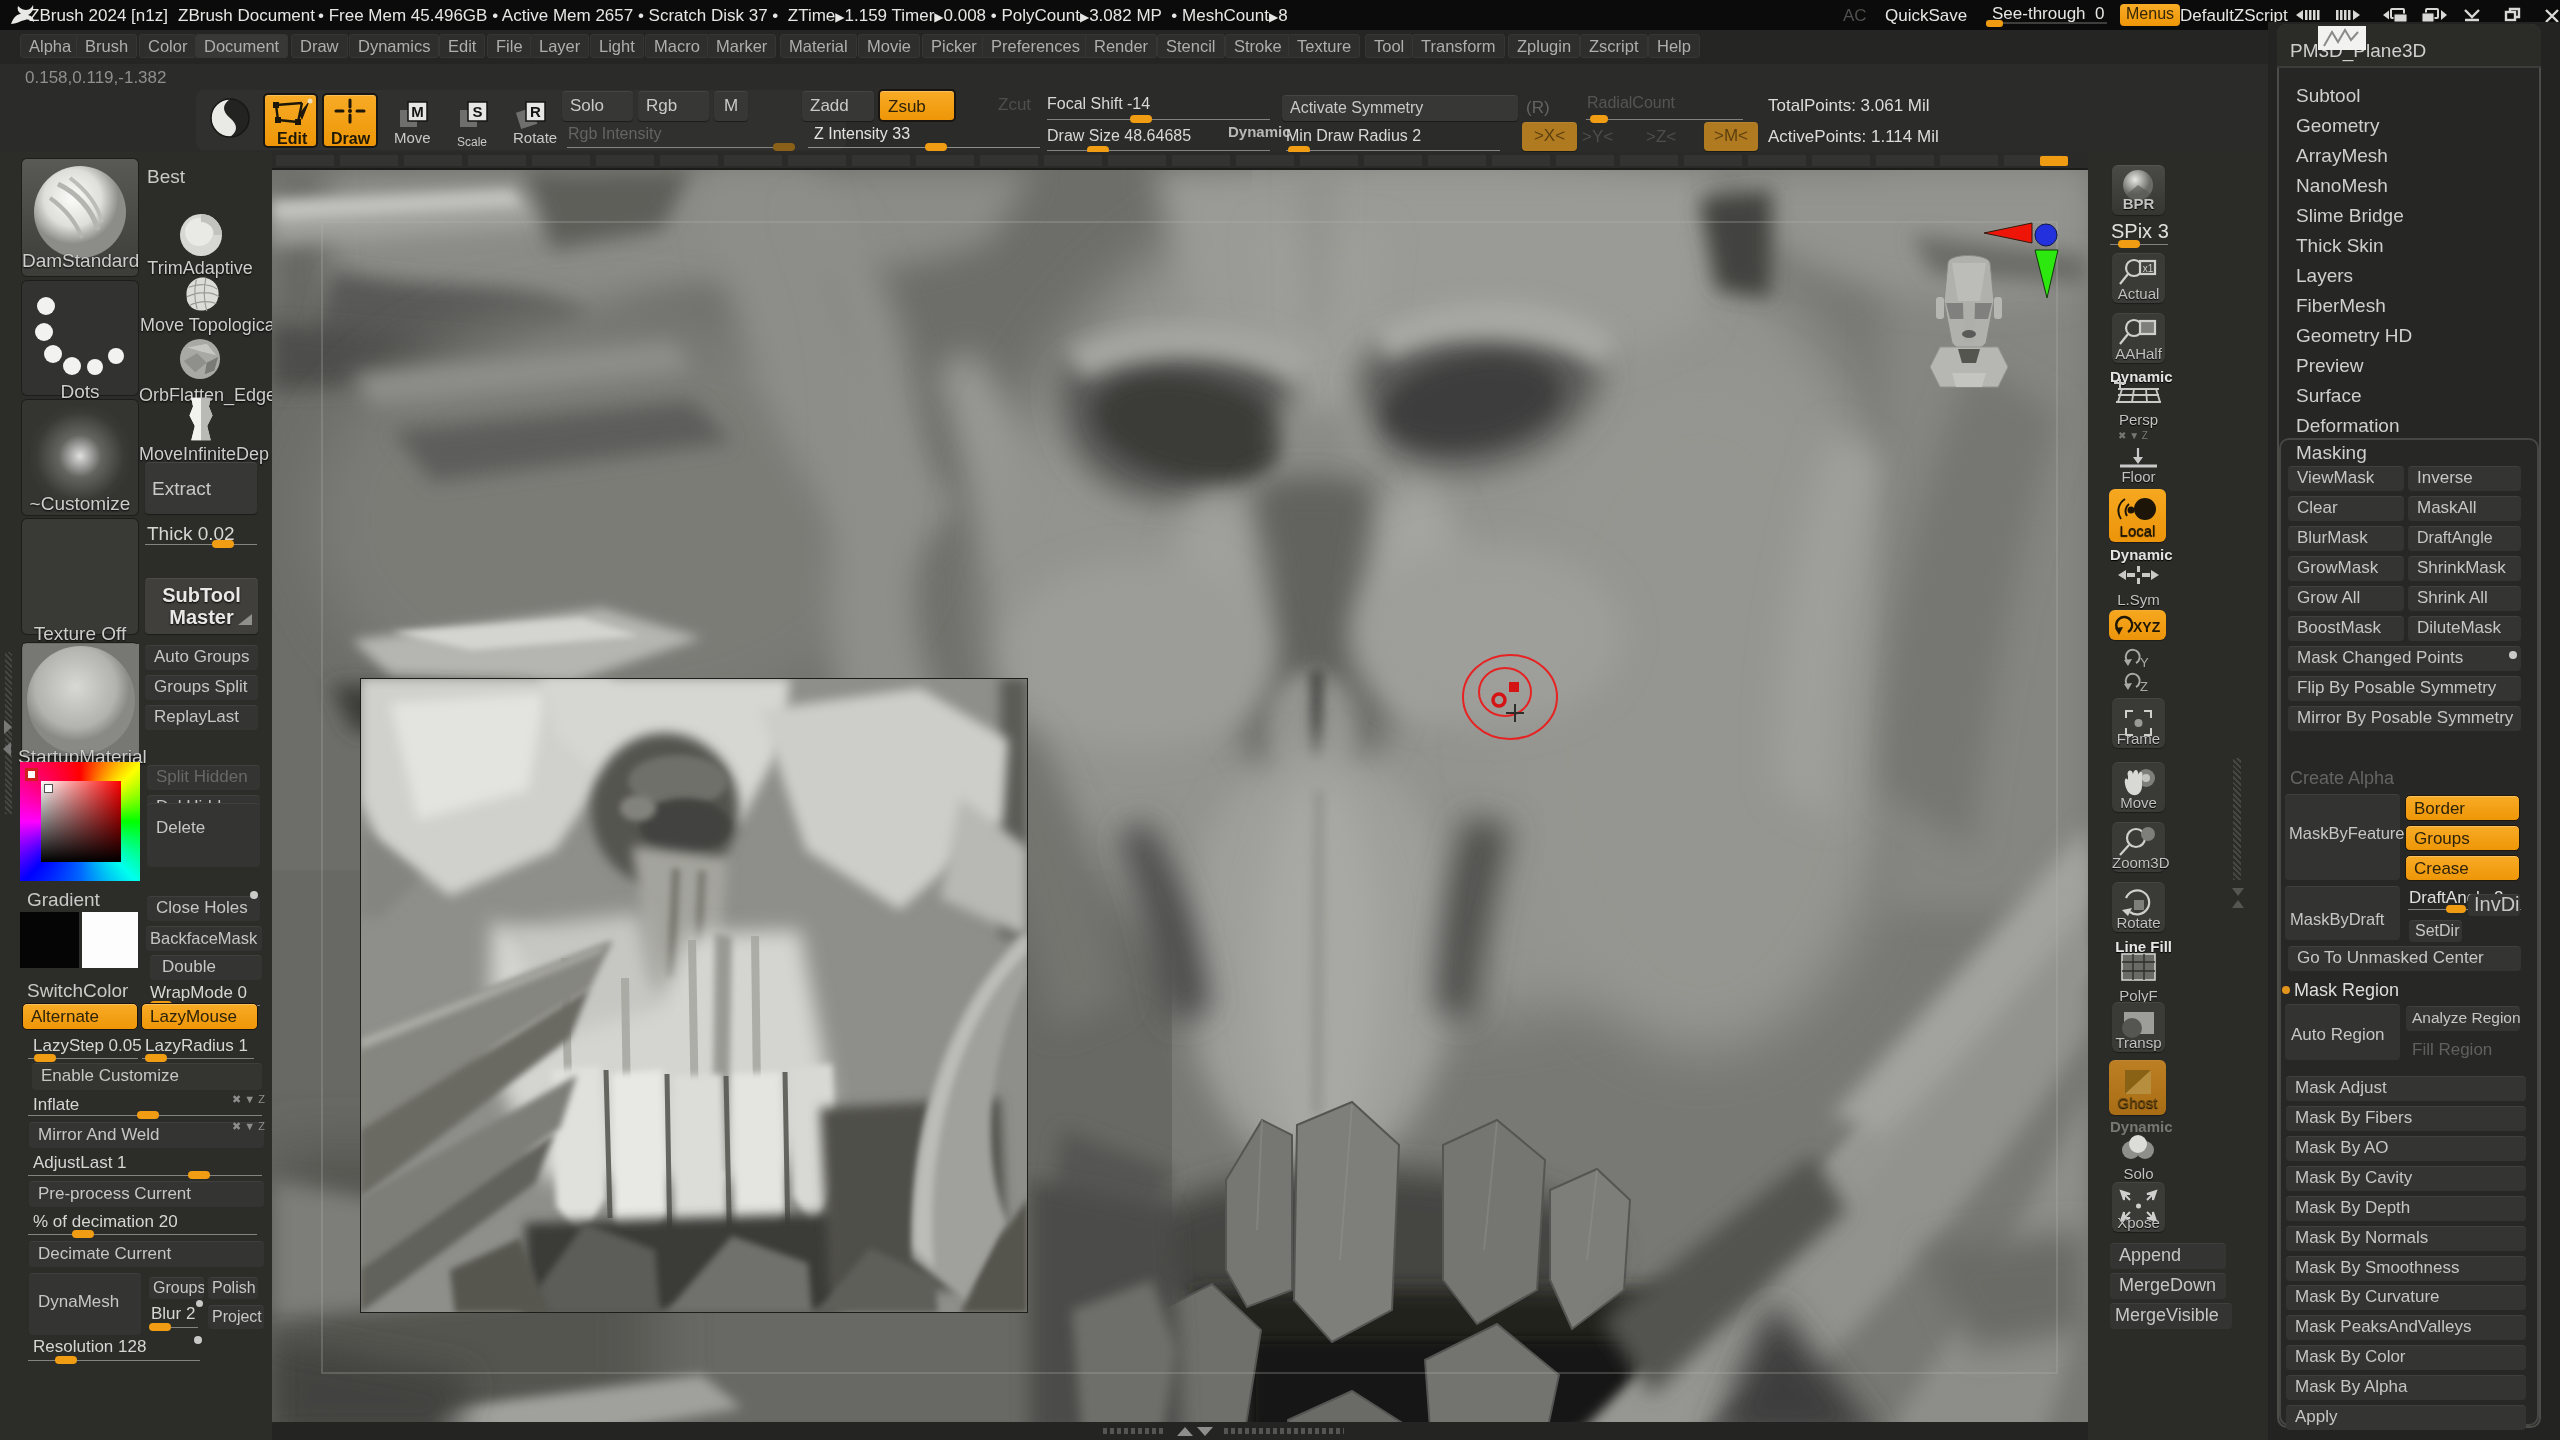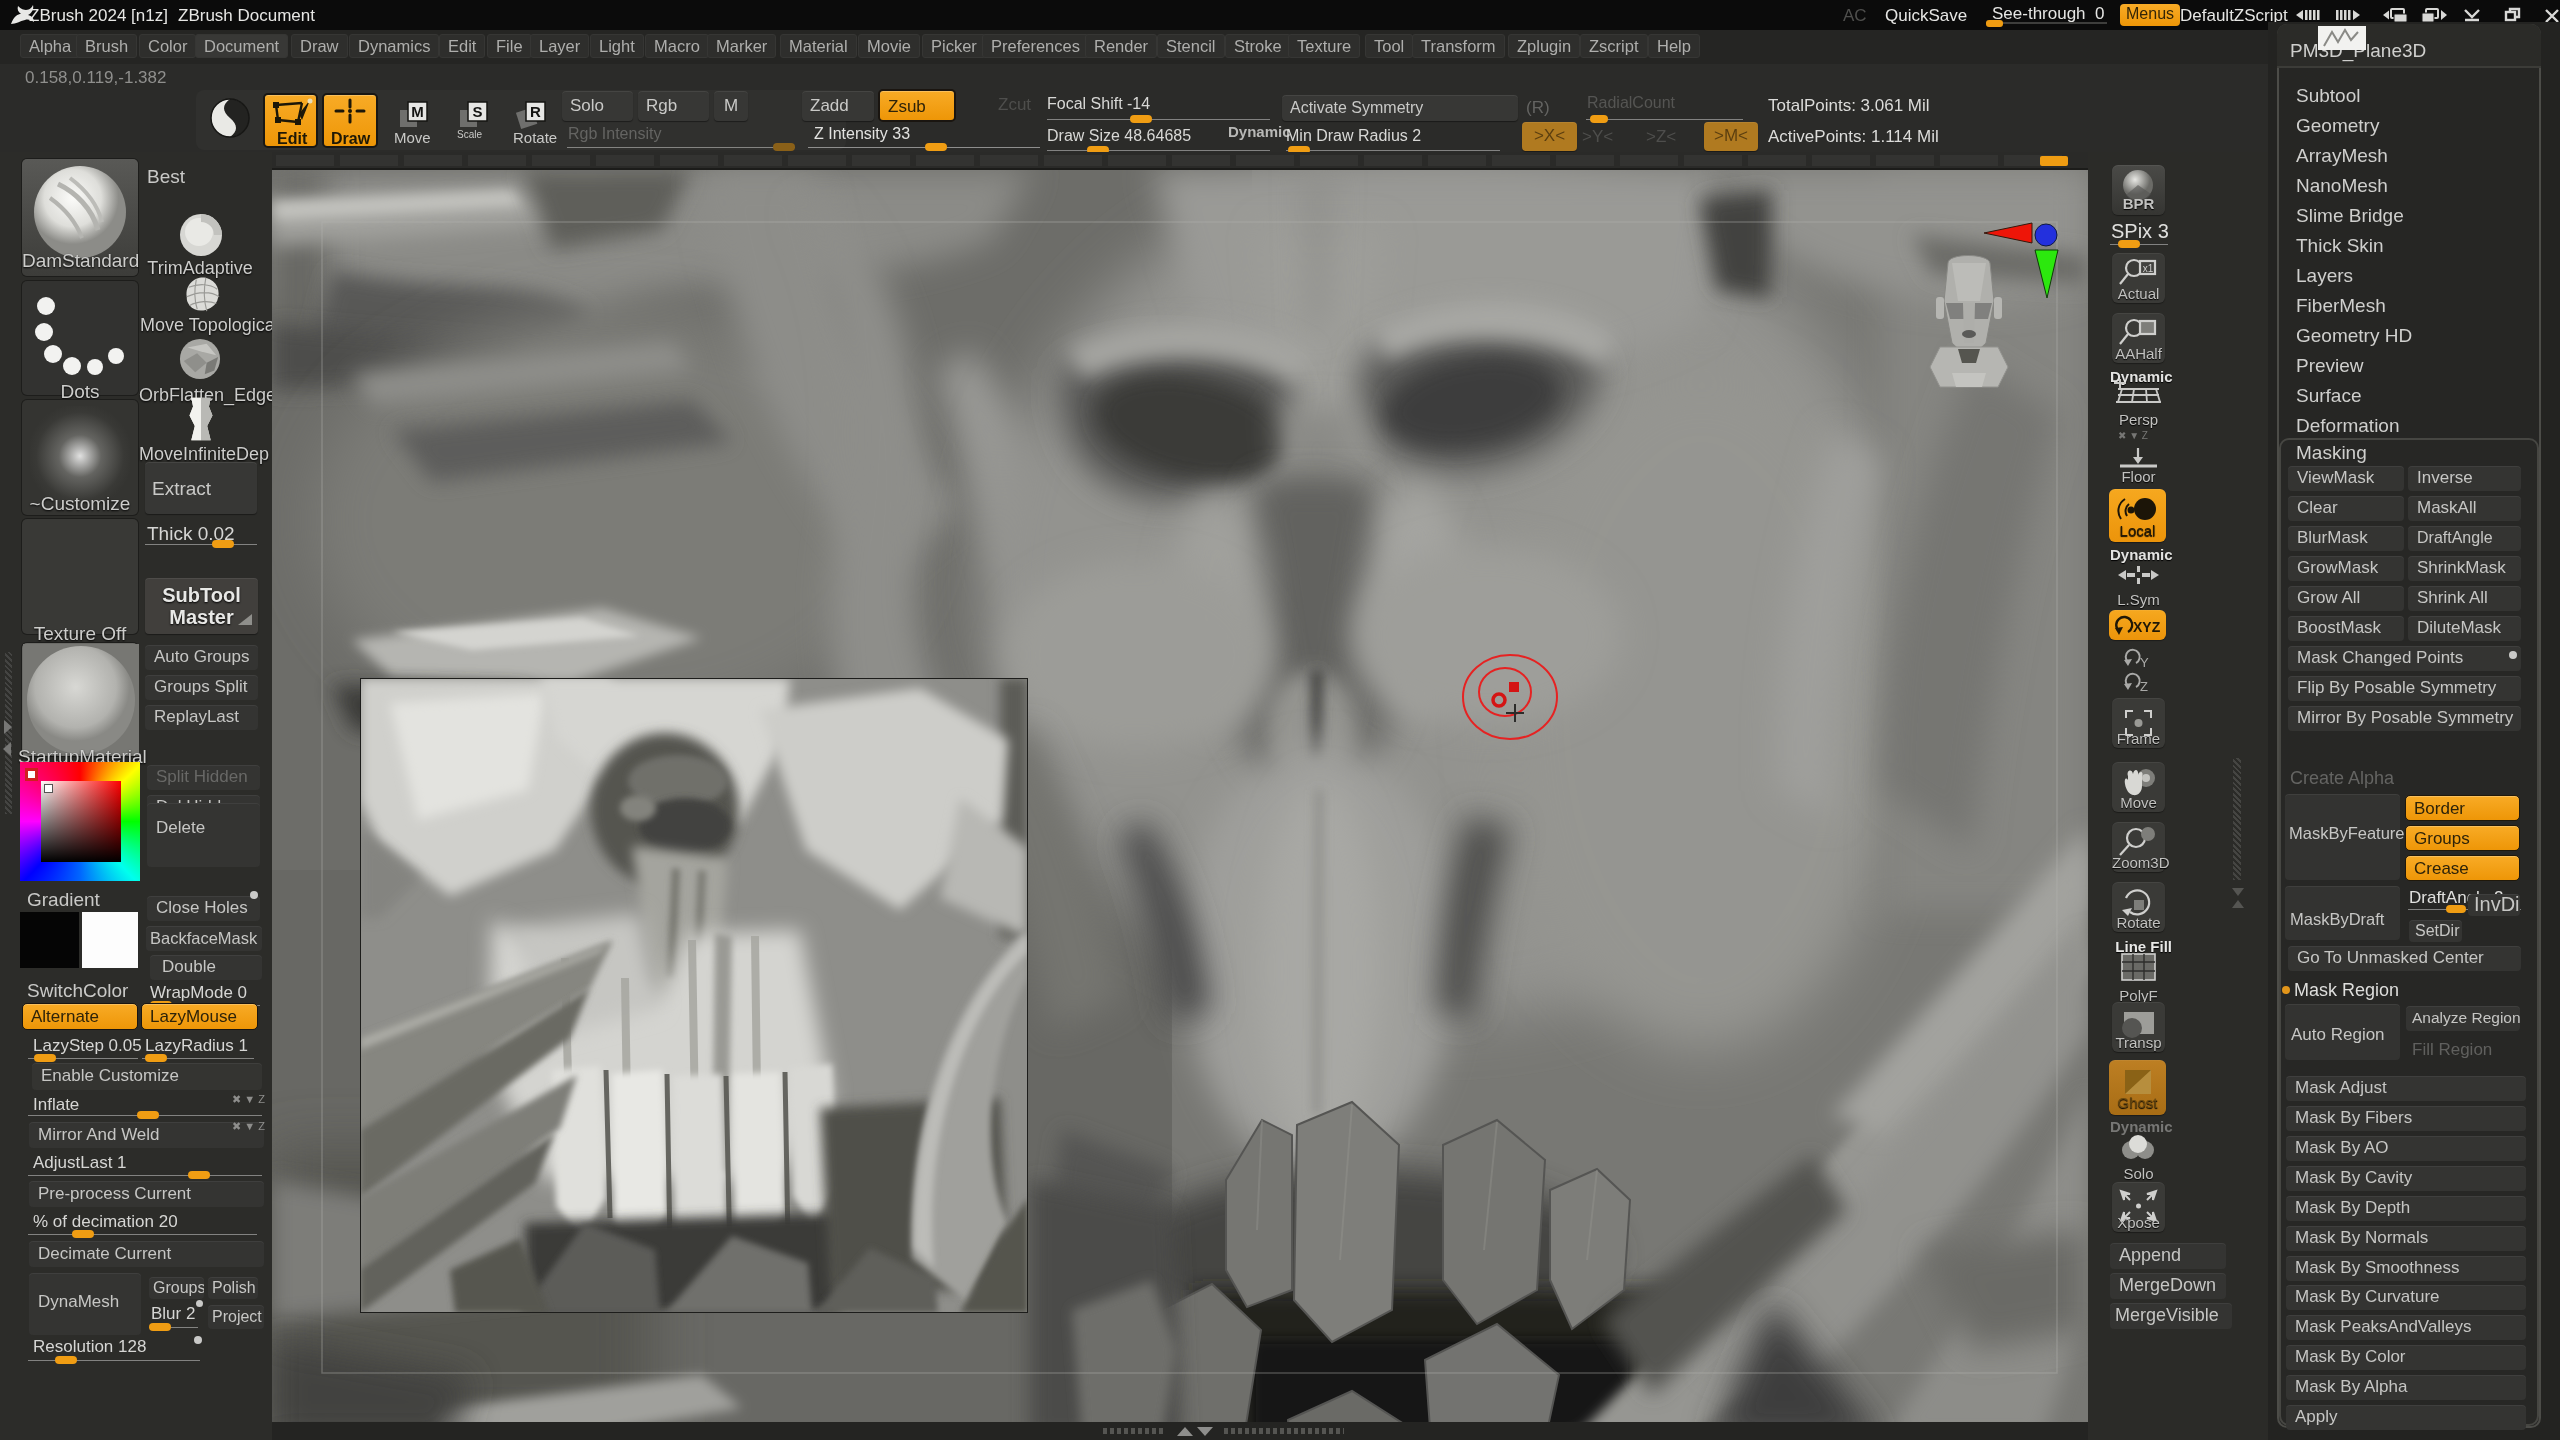--- a/index.html
+++ b/index.html
@@ -34,20 +34,21 @@
 box-shadow:inset 0 1px 0 rgba(255,255,255,.06);padding-left:9px;white-space:nowrap;overflow:hidden;}
 .sechead{position:absolute;left:28px;color:#cfcfcd;font-size:19px;white-space:nowrap;}
 </style></head>
 <body>
 <div id="topbar">
  <svg class="abs" style="left:8px;top:2px" width="28" height="26" viewBox="0 0 28 26">
   <path d="M3 22 C6 14 10 12 13 12 C10 10 9 7 10 4 C13 7 16 8 18 8 C22 8 24 5 25 3 C26 7 24 11 20 13 C24 14 26 17 26 20 C23 18 20 17 17 18 C12 19 8 22 3 22 Z" fill="#e8e8e6"></path>
  </svg>
  <span class="abs" style="left:29px;top:6px">ZBrush 2024 [n1z]</span>
  <span class="abs" style="left:178px;top:6px">ZBrush Document</span>
+ <span class="abs" style="left:318px;top:6px">• Free Mem 45.496GB • Active Mem 2657 • Scratch Disk 37 •&nbsp; ZTime<span style="font-size:12px">▶</span>1.159 Timer<span style="font-size:12px">▶</span>0.008 • PolyCount<span style="font-size:12px">▶</span>3.082 MP&nbsp; • MeshCount<span style="font-size:12px">▶</span>8</span>
  <span class="abs" style="left:1843px;top:6px;color:#4f4f4d">AC</span>
  <span class="abs" style="left:1885px;top:6px">QuickSave</span>
  <span class="abs" style="left:1992px;top:4px">See-through&nbsp; 0</span>
  <div class="abs" style="left:1986px;top:22px;width:121px;height:2px;background:#3e3e3c"></div>
  <div class="abs" style="left:1986px;top:20px;width:17px;height:7px;background:#ef9c12;border-radius:3px"></div>
  <span class="abs" style="left:2120px;top:4px;background:linear-gradient(#f8ab26,#ee9607);color:#332506;border-radius:4px;padding:1px 6px 3px;font-size:16px">Menus</span>
  <span class="abs" style="left:2180px;top:6px">DefaultZScript</span>
  <svg class="abs" style="left:2288px;top:6px" width="170" height="18" viewBox="0 0 170 18">
   <g fill="#d8d8d6">
    <path d="M8 9 L15 4 L15 14 Z"></path>
@@ -145,21 +146,21 @@
   <rect x="2" y="9" width="17" height="17" fill="#6f6f6d"></rect>
   <rect x="10" y="1" width="19" height="19" fill="#e6e6e4" stroke="#141412" stroke-width="1.5"></rect>
   <text x="19.5" y="16" font-size="15" font-weight="bold" fill="#141412" text-anchor="middle" font-family="Liberation Sans">M</text>
  </svg>
  <span class="lbl" style="left:394px;top:65px;font-size:15px">Move</span>
  <svg class="abs" style="left:458px;top:37px" width="36" height="28" viewBox="0 0 36 28">
   <rect x="2" y="9" width="17" height="17" fill="#6f6f6d"></rect>
   <rect x="10" y="1" width="19" height="19" fill="#e6e6e4" stroke="#141412" stroke-width="1.5"></rect>
   <text x="19.5" y="16" font-size="15" font-weight="bold" fill="#141412" text-anchor="middle" font-family="Liberation Sans">S</text>
  </svg>
- <span class="lbl" style="left:457px;top:65px;font-size:10px">Scale</span>
+ <span class="lbl" style="left:457px;top:71px;font-size:12px">Scale</span>
  <svg class="abs" style="left:516px;top:37px" width="36" height="28" viewBox="0 0 36 28">
   <rect x="2" y="9" width="17" height="17" fill="#6f6f6d" transform="rotate(-18 10 17)"></rect>
   <rect x="10" y="1" width="19" height="19" fill="#e6e6e4" stroke="#141412" stroke-width="1.5"></rect>
   <text x="19.5" y="16" font-size="15" font-weight="bold" fill="#141412" text-anchor="middle" font-family="Liberation Sans">R</text>
  </svg>
  <span class="lbl" style="left:513px;top:65px;font-size:15px">Rotate</span>
  <div class="btn tl" style="left:562px;top:27px;width:71px;height:30px;line-height:29px">Solo</div>
  <div class="btn tl" style="left:638px;top:27px;width:71px;height:30px;line-height:29px">Rgb</div>
  <div class="btn" style="left:714px;top:27px;width:34px;height:30px;line-height:29px;text-align:center">M</div>
  <span class="lbl dim" style="left:568px;top:61px;font-size:16px">Rgb Intensity</span>

